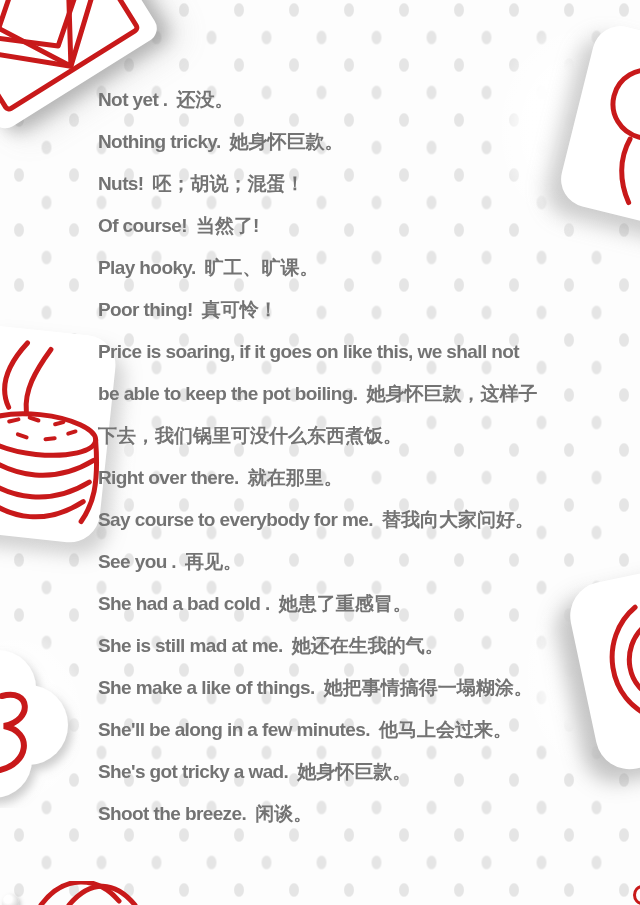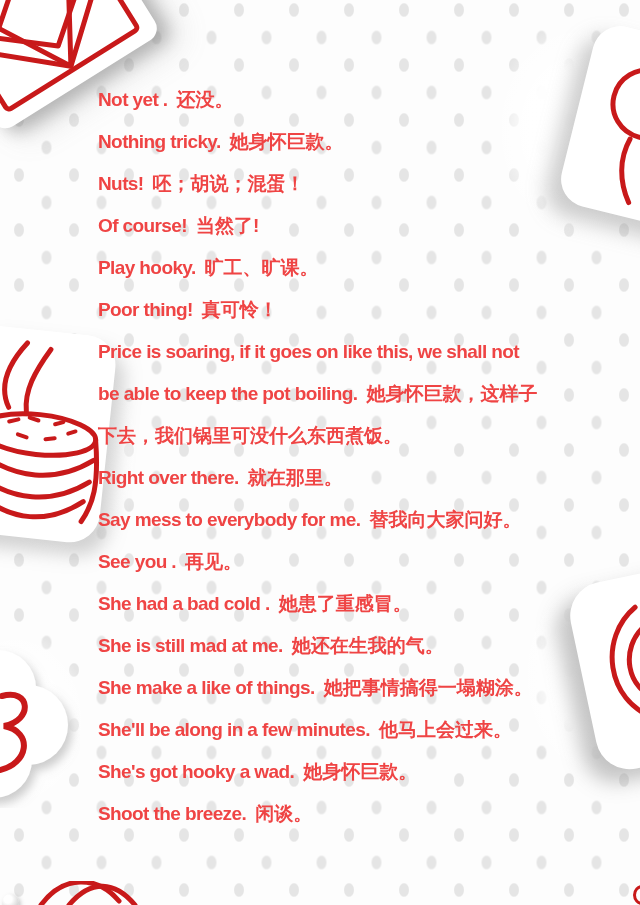--- a/index.html
+++ b/index.html
@@ -56,21 +56,21 @@
   }
   .reddot{
     position:absolute;left:633px;top:885px;width:12px;height:14px;border-radius:50%;
     border:3px solid #c8191a;z-index:2;background:#fff;
   }
 
   
   .phrases{position:absolute;left:98px;top:79px;width:540px;z-index:5;}
   .line{
     margin:0;line-height:42px;white-space:nowrap;
-    font-weight:700;font-size:19px;letter-spacing:-0.6px;color:#ef4444;
+    font-weight:700;font-size:19px;letter-spacing:-0.6px;color:#737373;
   }
   .line .en:empty{display:none;}
   .line .en{margin-right:9px;}
   .line .zh{letter-spacing:0;}
 </style>
 </head>
 <body>
 
 <div class="dots"></div>
 
@@ -164,21 +164,21 @@
     <p class="line"><span class="en">Not yet .</span><span class="zh">还没。</span></p>
     <p class="line"><span class="en">Nothing tricky.</span><span class="zh">她身怀巨款。</span></p>
     <p class="line"><span class="en">Nuts!</span><span class="zh">呸；胡说；混蛋！</span></p>
     <p class="line"><span class="en">Of course!</span><span class="zh">当然了!</span></p>
     <p class="line"><span class="en">Play hooky.</span><span class="zh">旷工、旷课。</span></p>
     <p class="line"><span class="en">Poor thing!</span><span class="zh">真可怜！</span></p>
     <p class="line"><span class="en">Price is soaring, if it goes on like this, we shall not</span><span class="zh"></span></p>
     <p class="line"><span class="en">be able to keep the pot boiling.</span><span class="zh">她身怀巨款，这样子</span></p>
     <p class="line"><span class="zh">下去，我们锅里可没什么东西煮饭。</span></p>
     <p class="line"><span class="en">Right over there.</span><span class="zh">就在那里。</span></p>
-    <p class="line"><span class="en">Say mess to everybody for me.</span><span class="zh">替我向大家问好。</span></p>
+    <p class="line"><span class="en">Say course to everybody for me.</span><span class="zh">替我向大家问好。</span></p>
     <p class="line"><span class="en">See you .</span><span class="zh">再见。</span></p>
     <p class="line"><span class="en">She had a bad cold .</span><span class="zh">她患了重感冒。</span></p>
     <p class="line"><span class="en">She is still mad at me.</span><span class="zh">她还在生我的气。</span></p>
     <p class="line"><span class="en">She make a like of things.</span><span class="zh">她把事情搞得一塌糊涂。</span></p>
     <p class="line"><span class="en">She'll be along in a few minutes.</span><span class="zh">他马上会过来。</span></p>
-    <p class="line"><span class="en">She's got hooky a wad.</span><span class="zh">她身怀巨款。</span></p>
+    <p class="line"><span class="en">She's got tricky a wad.</span><span class="zh">她身怀巨款。</span></p>
     <p class="line"><span class="en">Shoot the breeze.</span><span class="zh">闲谈。</span></p>
   </div>
 
 </body></html>

